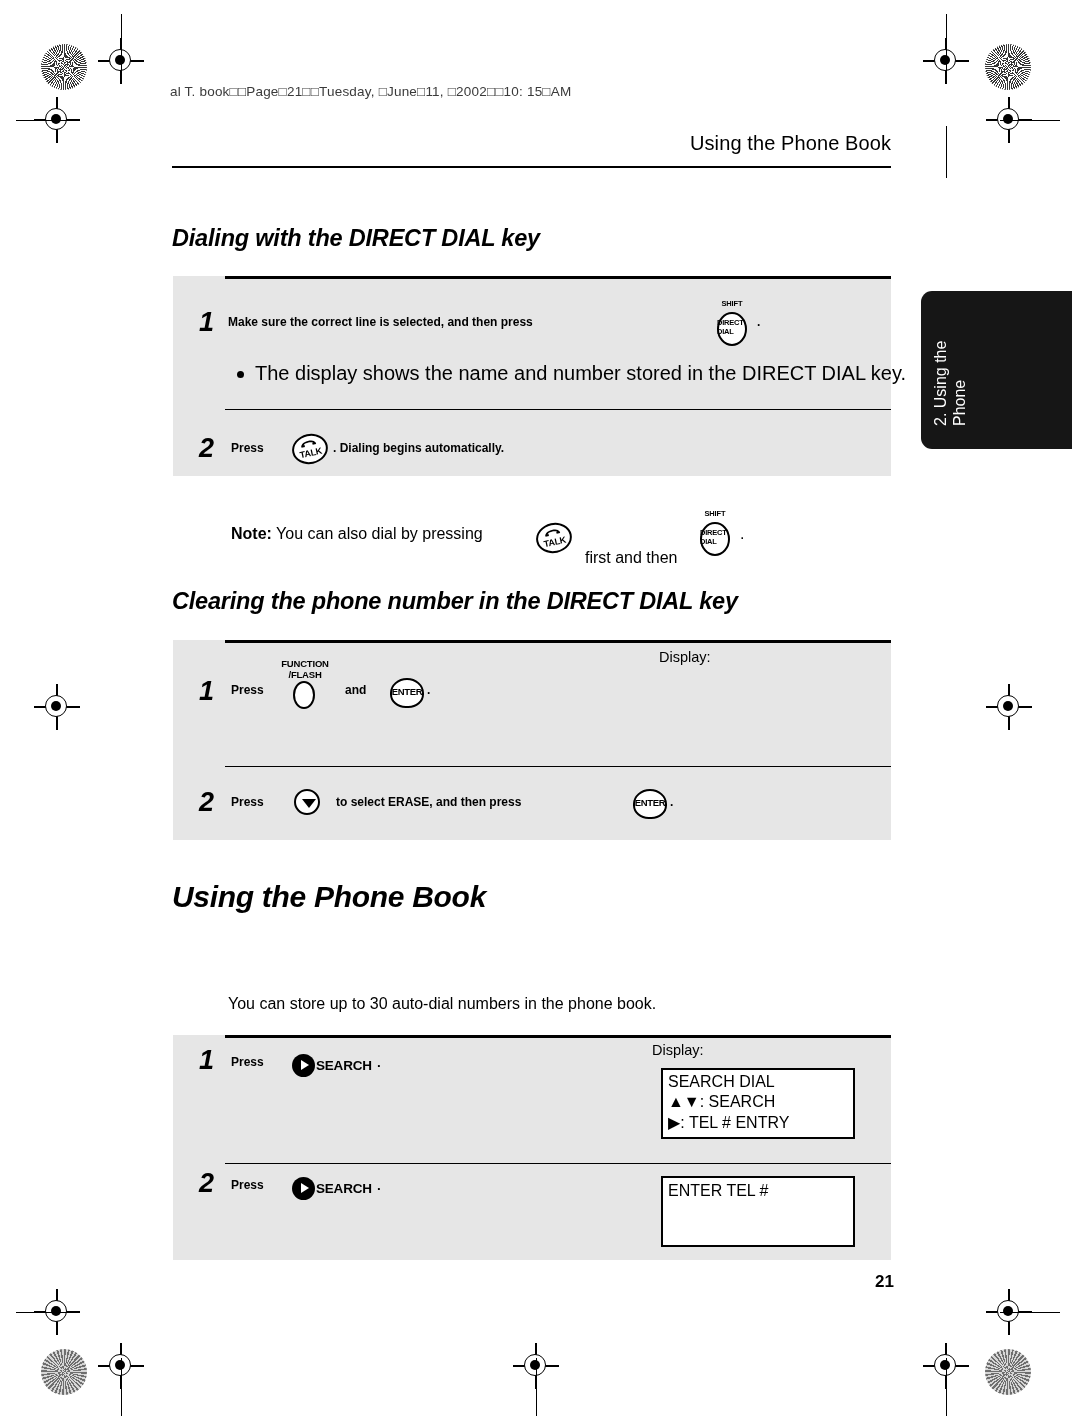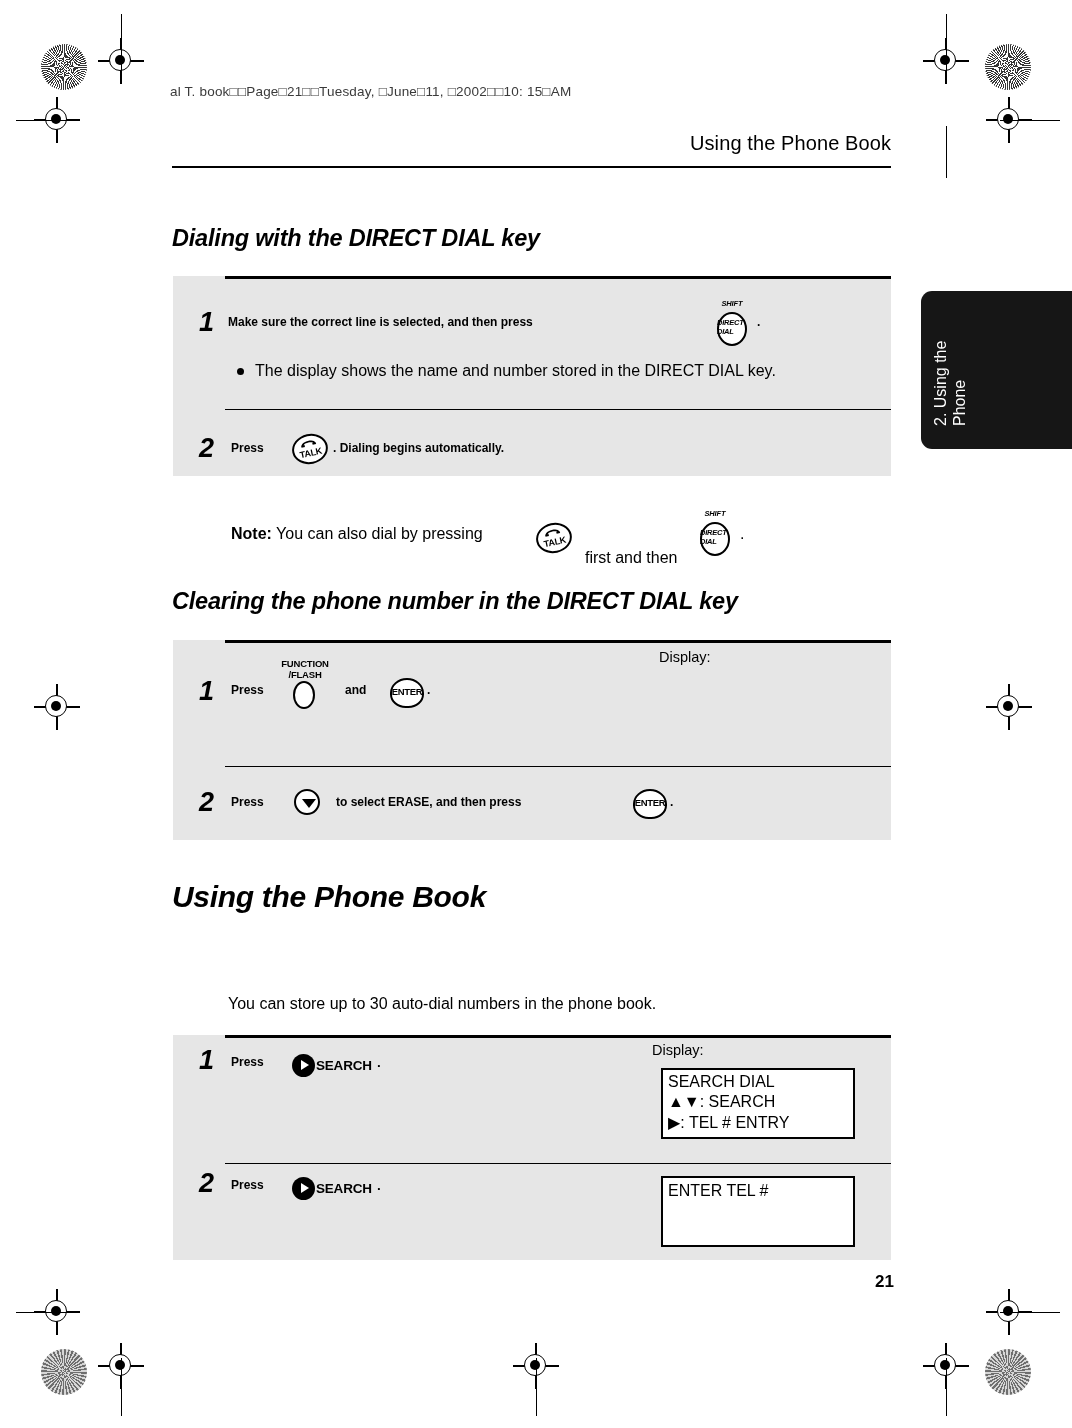--- a/index.html
+++ b/index.html
@@ -45,31 +45,31 @@
       letter-spacing:-.3px;white-space:nowrap;}
   .bodytext{position:absolute;font-size:16px;}
 
   
   .panel{position:absolute;background:#e6e6e6;}
   .rule-thick{position:absolute;height:2.6px;background:#000;}
   .rule-thin{position:absolute;height:1.3px;background:#000;}
 
   .stepnum{position:absolute;font-style:italic;font-weight:bold;font-size:27px;}
   .steptext{position:absolute;font-weight:bold;font-size:12px;white-space:nowrap;}
-  .bullet{position:absolute;font-size:16px;white-space:nowrap;}
+  .bullet{position:absolute;font-size:20px;white-space:nowrap;}
   .bullet .dot{display:inline-block;width:7px;height:7px;border-radius:50%;
     background:#000;vertical-align:middle;margin-right:11px;}
   .note{position:absolute;font-size:16px;white-space:nowrap;}
 
   
   .key{position:absolute;display:inline-block;}
   .oval{border:2px solid #000;border-radius:50%;background:#fff;
         box-sizing:border-box;text-align:center;}
 
-  .k-direct{width:30px;height:34px;font-style:italic;}
+  .k-direct{width:30px;height:34px;}
   .k-direct .lbl{position:absolute;left:0;top:-13px;width:30px;text-align:center;
      font-size:7.5px;font-weight:bold;letter-spacing:-.1px;}
   .k-direct .cap{position:absolute;left:0;top:6px;width:30px;text-align:left;
      font-size:7.5px;font-weight:bold;line-height:9px;letter-spacing:-.2px;}
 
   .k-talk{width:36px;height:30px;transform:rotate(-12deg);}
   .k-talk .cap{position:absolute;left:0;top:14px;width:36px;text-align:center;
      font-size:9px;font-weight:bold;letter-spacing:-.2px;}
   .handset{position:absolute;left:9px;top:4px;width:17px;height:9px;}
 

